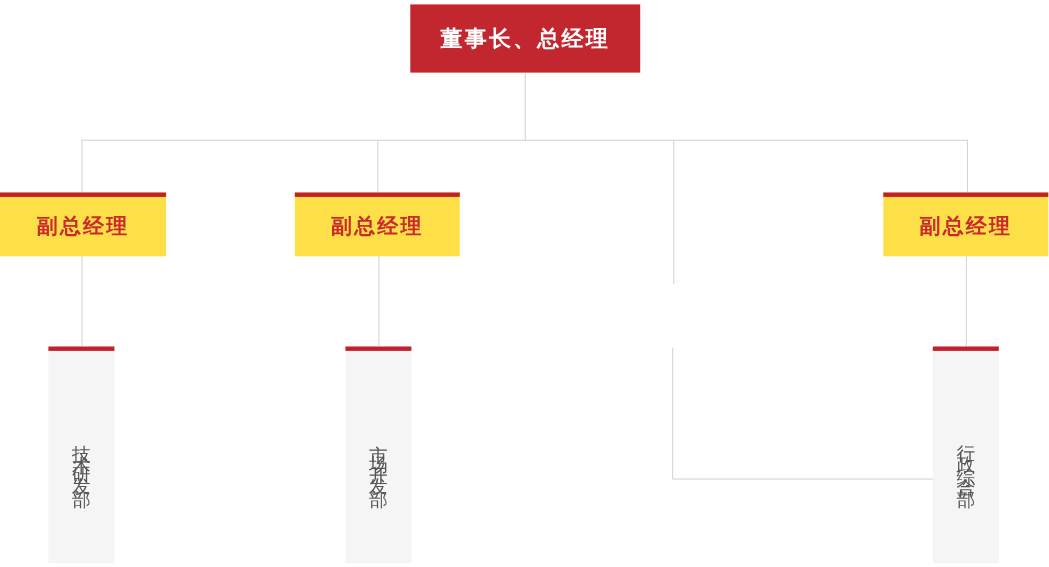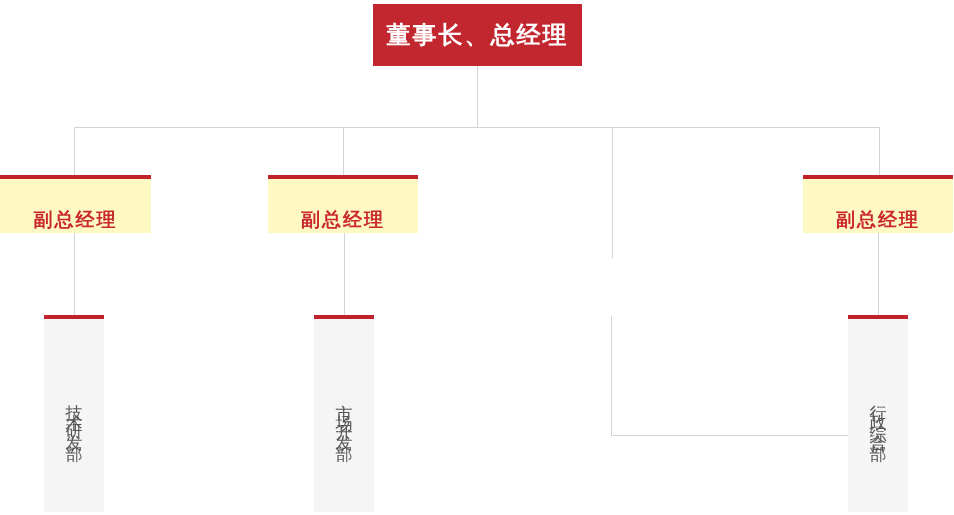--- a/index.html
+++ b/index.html
@@ -28,34 +28,34 @@
     position: absolute;
     left: 373px; top: 4px;
     width: 209px; height: 62px;
     background: #c2262e;
     display: flex;
     align-items: center;
     justify-content: center;
   }
   .node-root span {
     color: #ffffff;
-    font-size: 24px;
+    font-size: 20px;
     font-weight: bold;
     letter-spacing: 2px;
   }
 
   
   .node-mgr {
     position: absolute;
     width: 150px;
     height: 54px;
-    background: #fef9c3;
+    background: #fde047;
     border-top: 4px solid #c0212b;
     display: flex;
-    align-items: flex-end;
+    align-items: center;
     justify-content: center;
   }
   .node-mgr span {
     color: #c9292f;
     font-size: 19px;
     font-weight: bold;
     letter-spacing: 2px;
   }
   .node-vp1 { left: 0px;   top: 175px; width: 151px; }
   .node-vp2 { left: 268px; top: 175px; }

